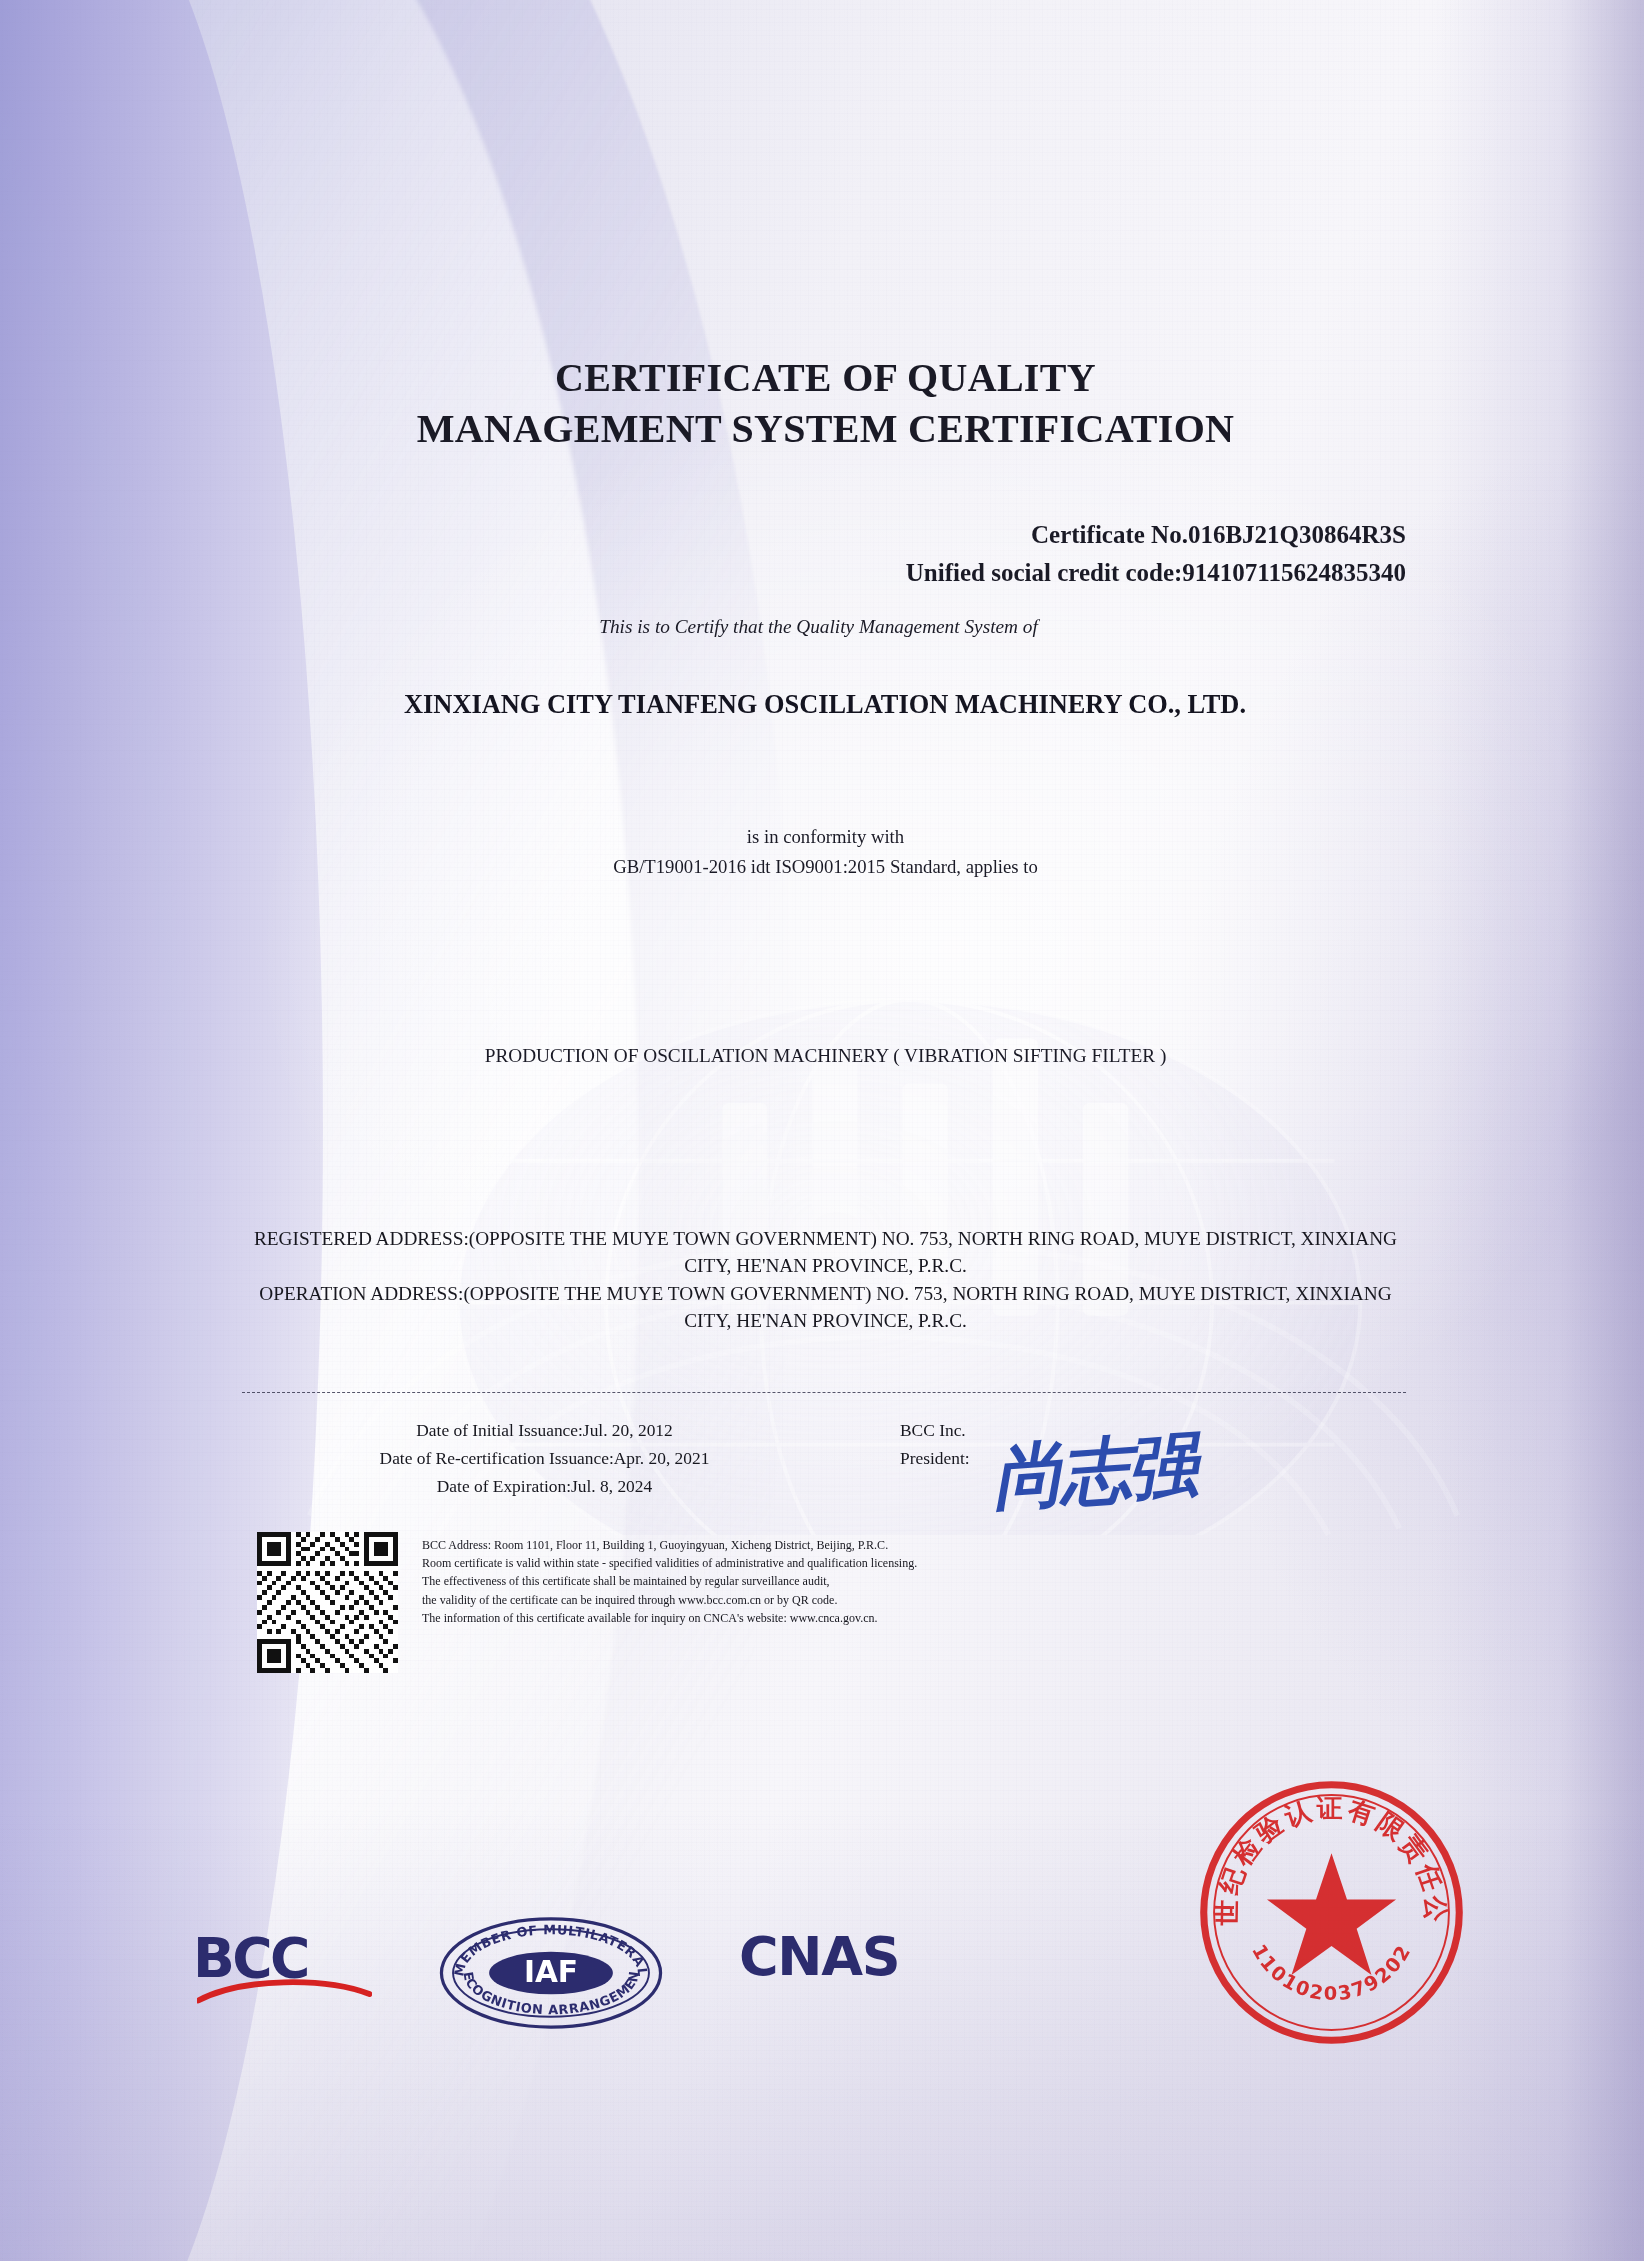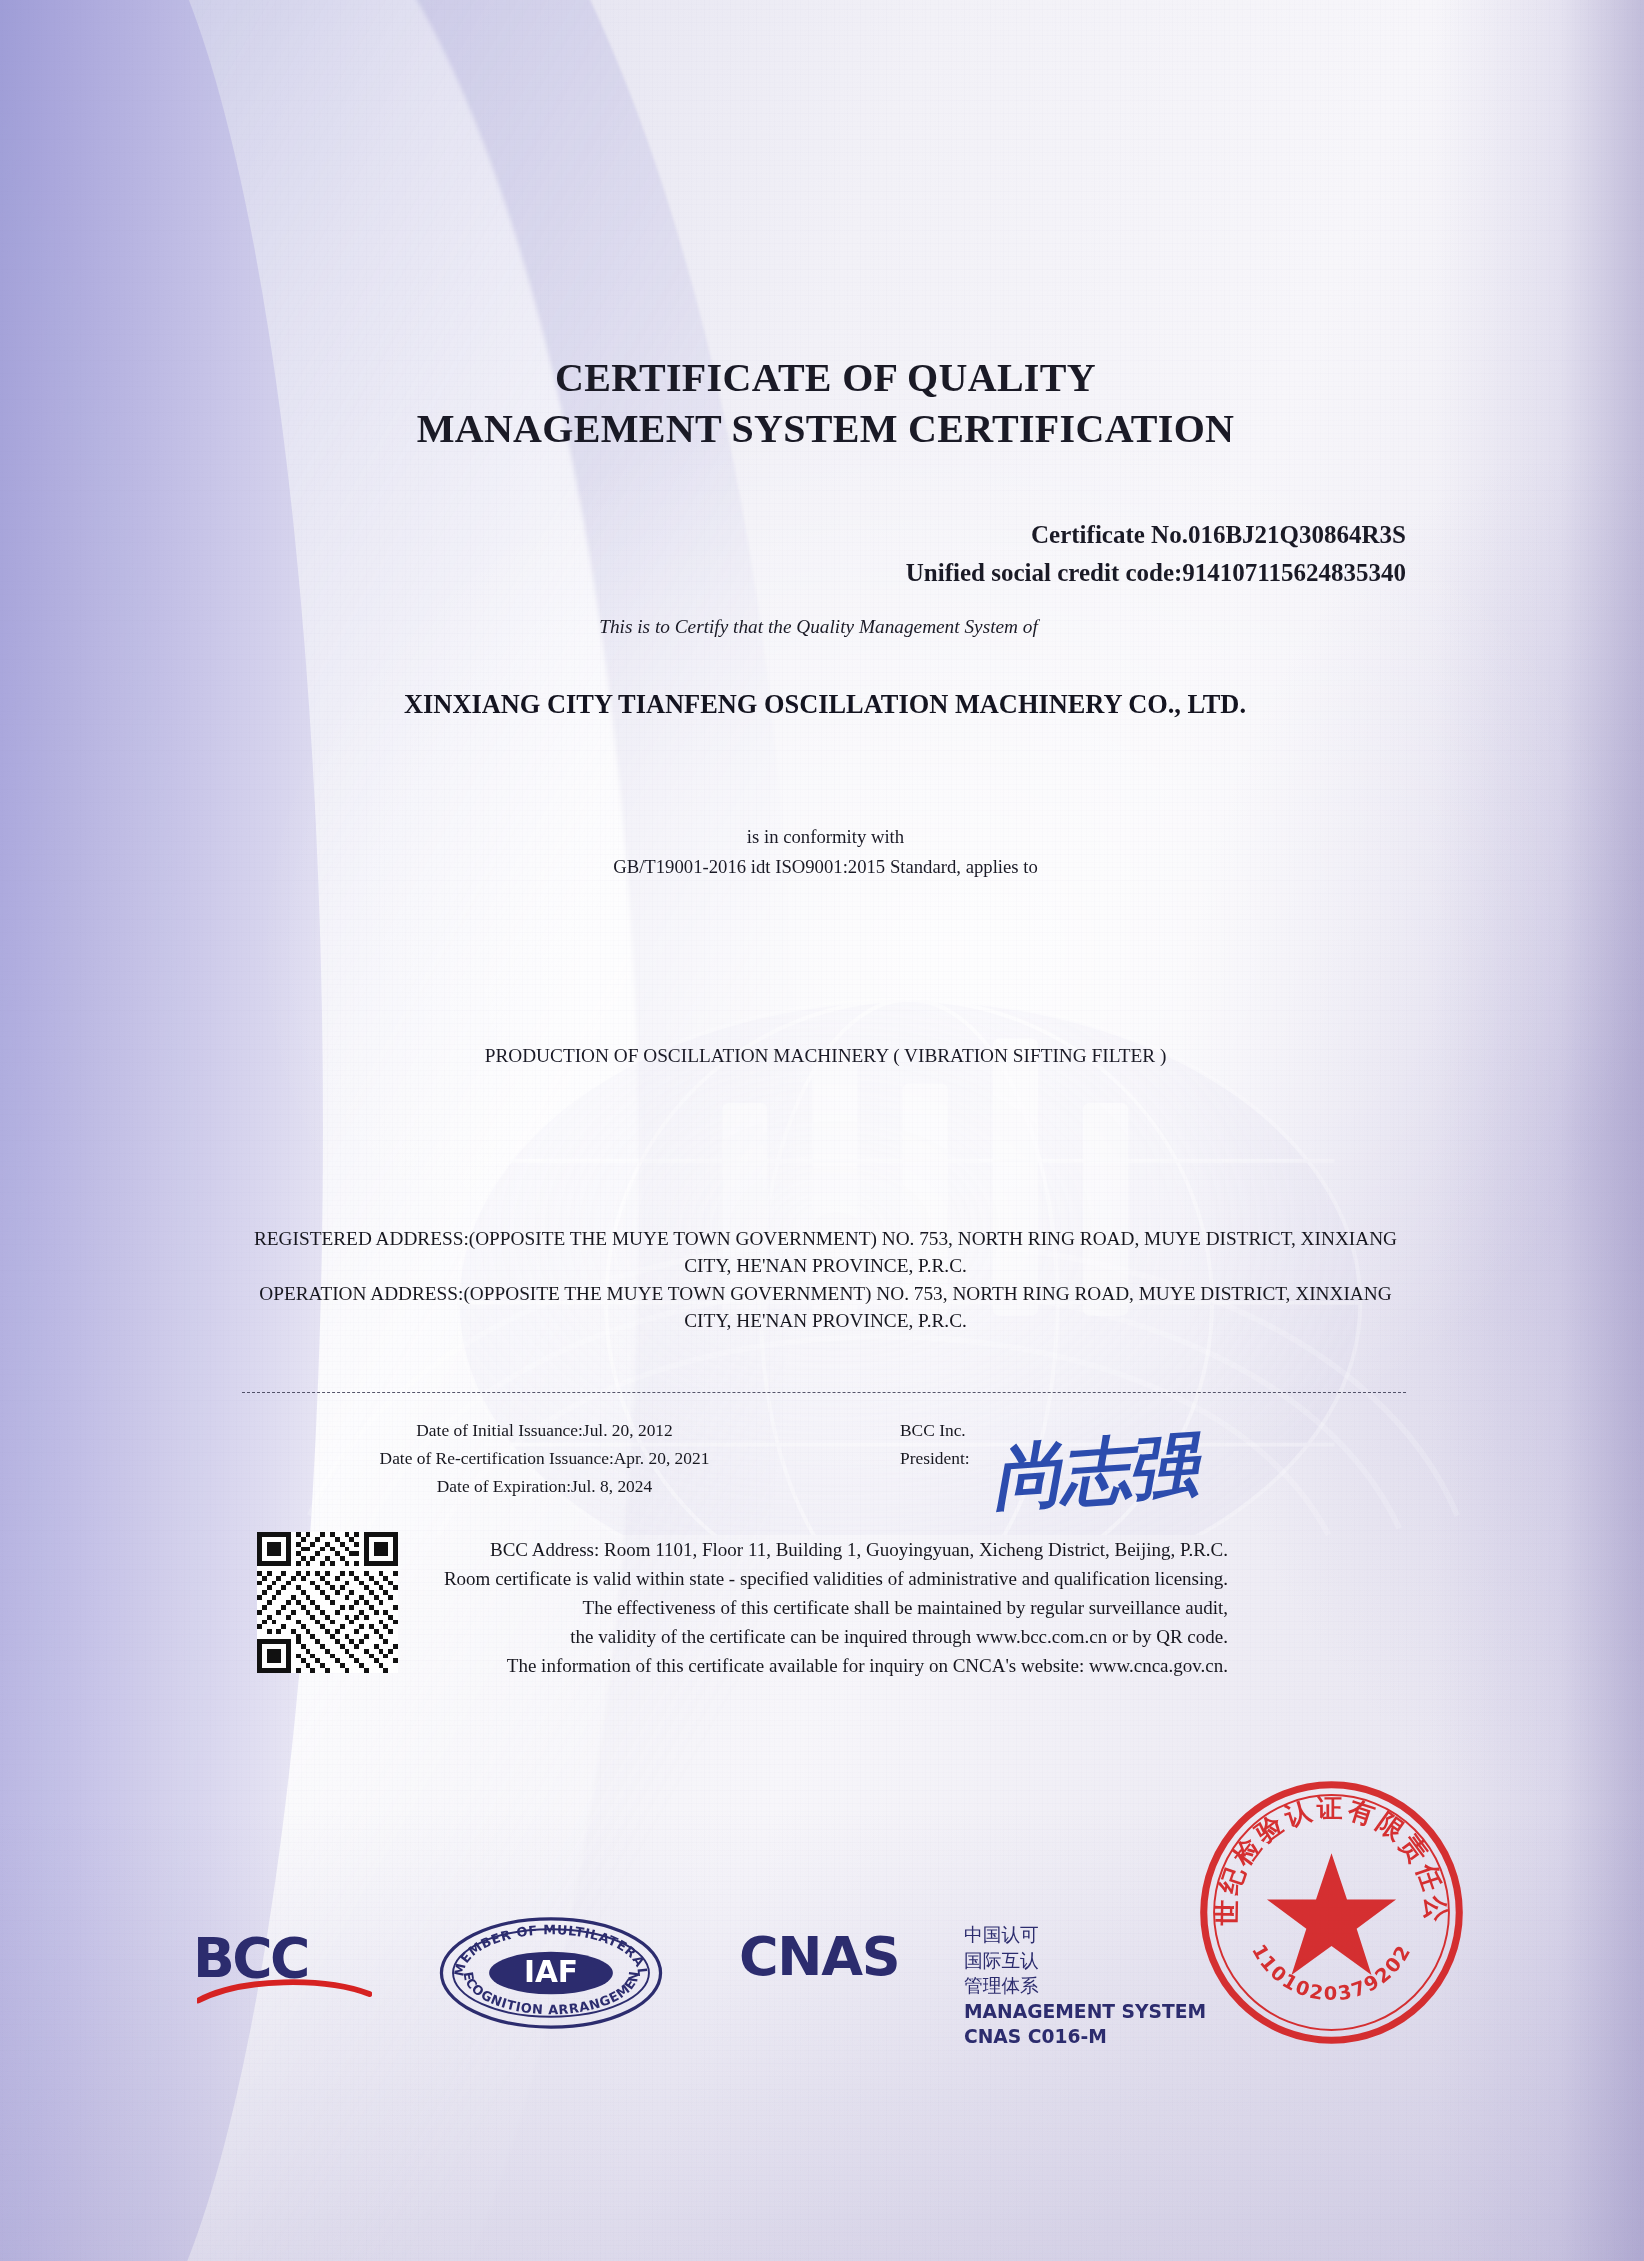--- a/index.html
+++ b/index.html
@@ -229,24 +229,23 @@
     left: 257px;
     top: 1532px;
     width: 141px;
     height: 141px;
   }
   .footnote {
     position: absolute;
     left: 422px;
     top: 1536px;
     width: 806px;
-    font-size: 19px;
+    font-size: 12px;
     line-height: 1.52;
     color: #17171f;
-    text-align: right;
   }
 
   
   .logos {
     position: absolute;
     left: 193px;
     top: 1896px;
     width: 1032px;
     height: 181px;
   }
@@ -652,27 +651,20 @@
           <textPath href="#iafBot" startOffset="50%" text-anchor="middle">RECOGNITION ARRANGEMENT</textPath>
         </text>
         <ellipse cx="175" cy="90" rx="96" ry="33" fill="#2c2c6e"></ellipse>
         <text x="175" y="104" text-anchor="middle" font-family="'DejaVu Sans', sans-serif" font-size="46" font-weight="bold" fill="#ffffff">IAF</text>
       </svg>
 
       <div class="logo-cnas">
         <div class="cnas-text">CNAS</div>
       </div>
 
-      <div class="cnas-side">
-        <div>中国认可</div>
-        <div>国际互认</div>
-        <div>管理体系</div>
-        <div class="bold">MANAGEMENT SYSTEM</div>
-        <div class="bold">CNAS C016-M</div>
-      </div>
     </div>
 
     <div class="seal">
       <svg viewBox="0 0 420 420" style="position:absolute;inset:0;">
         <circle cx="210" cy="210" r="198" fill="none" stroke="#d31717" stroke-width="11"></circle>
         <circle cx="210" cy="210" r="182" fill="none" stroke="#d31717" stroke-width="3"></circle>
         <path id="sealTop" d="M210 210 m-148 0 a148 148 0 1 1 296 0" fill="none"></path>
         <text font-family="'DejaVu Sans', sans-serif" font-size="40" font-weight="bold" fill="#d31717" letter-spacing="6">
           <textPath href="#sealTop" startOffset="50%" text-anchor="middle">新世纪检验认证有限责任公司</textPath>
         </text>

